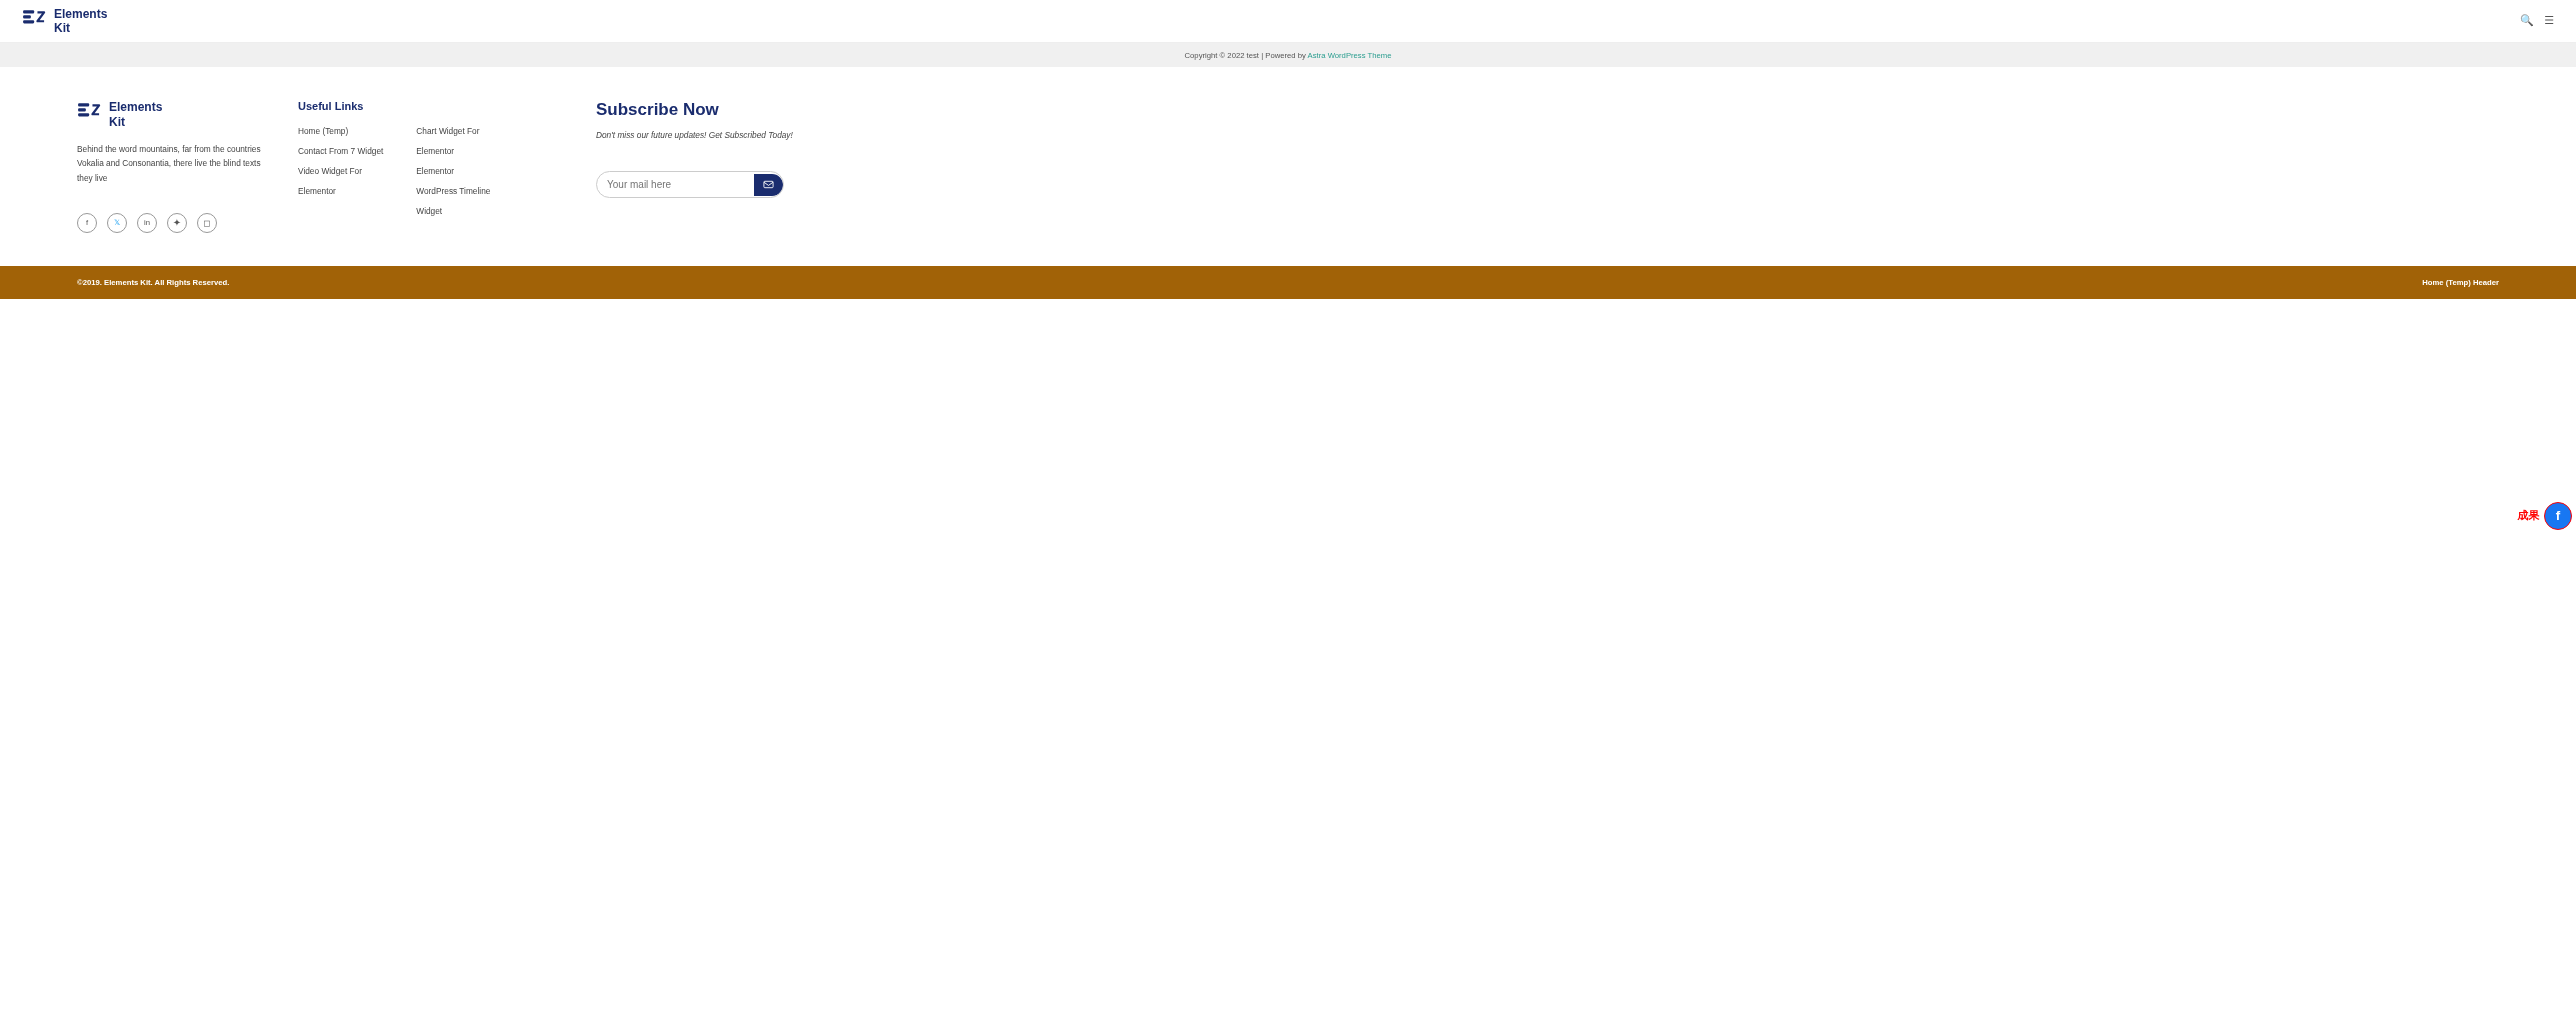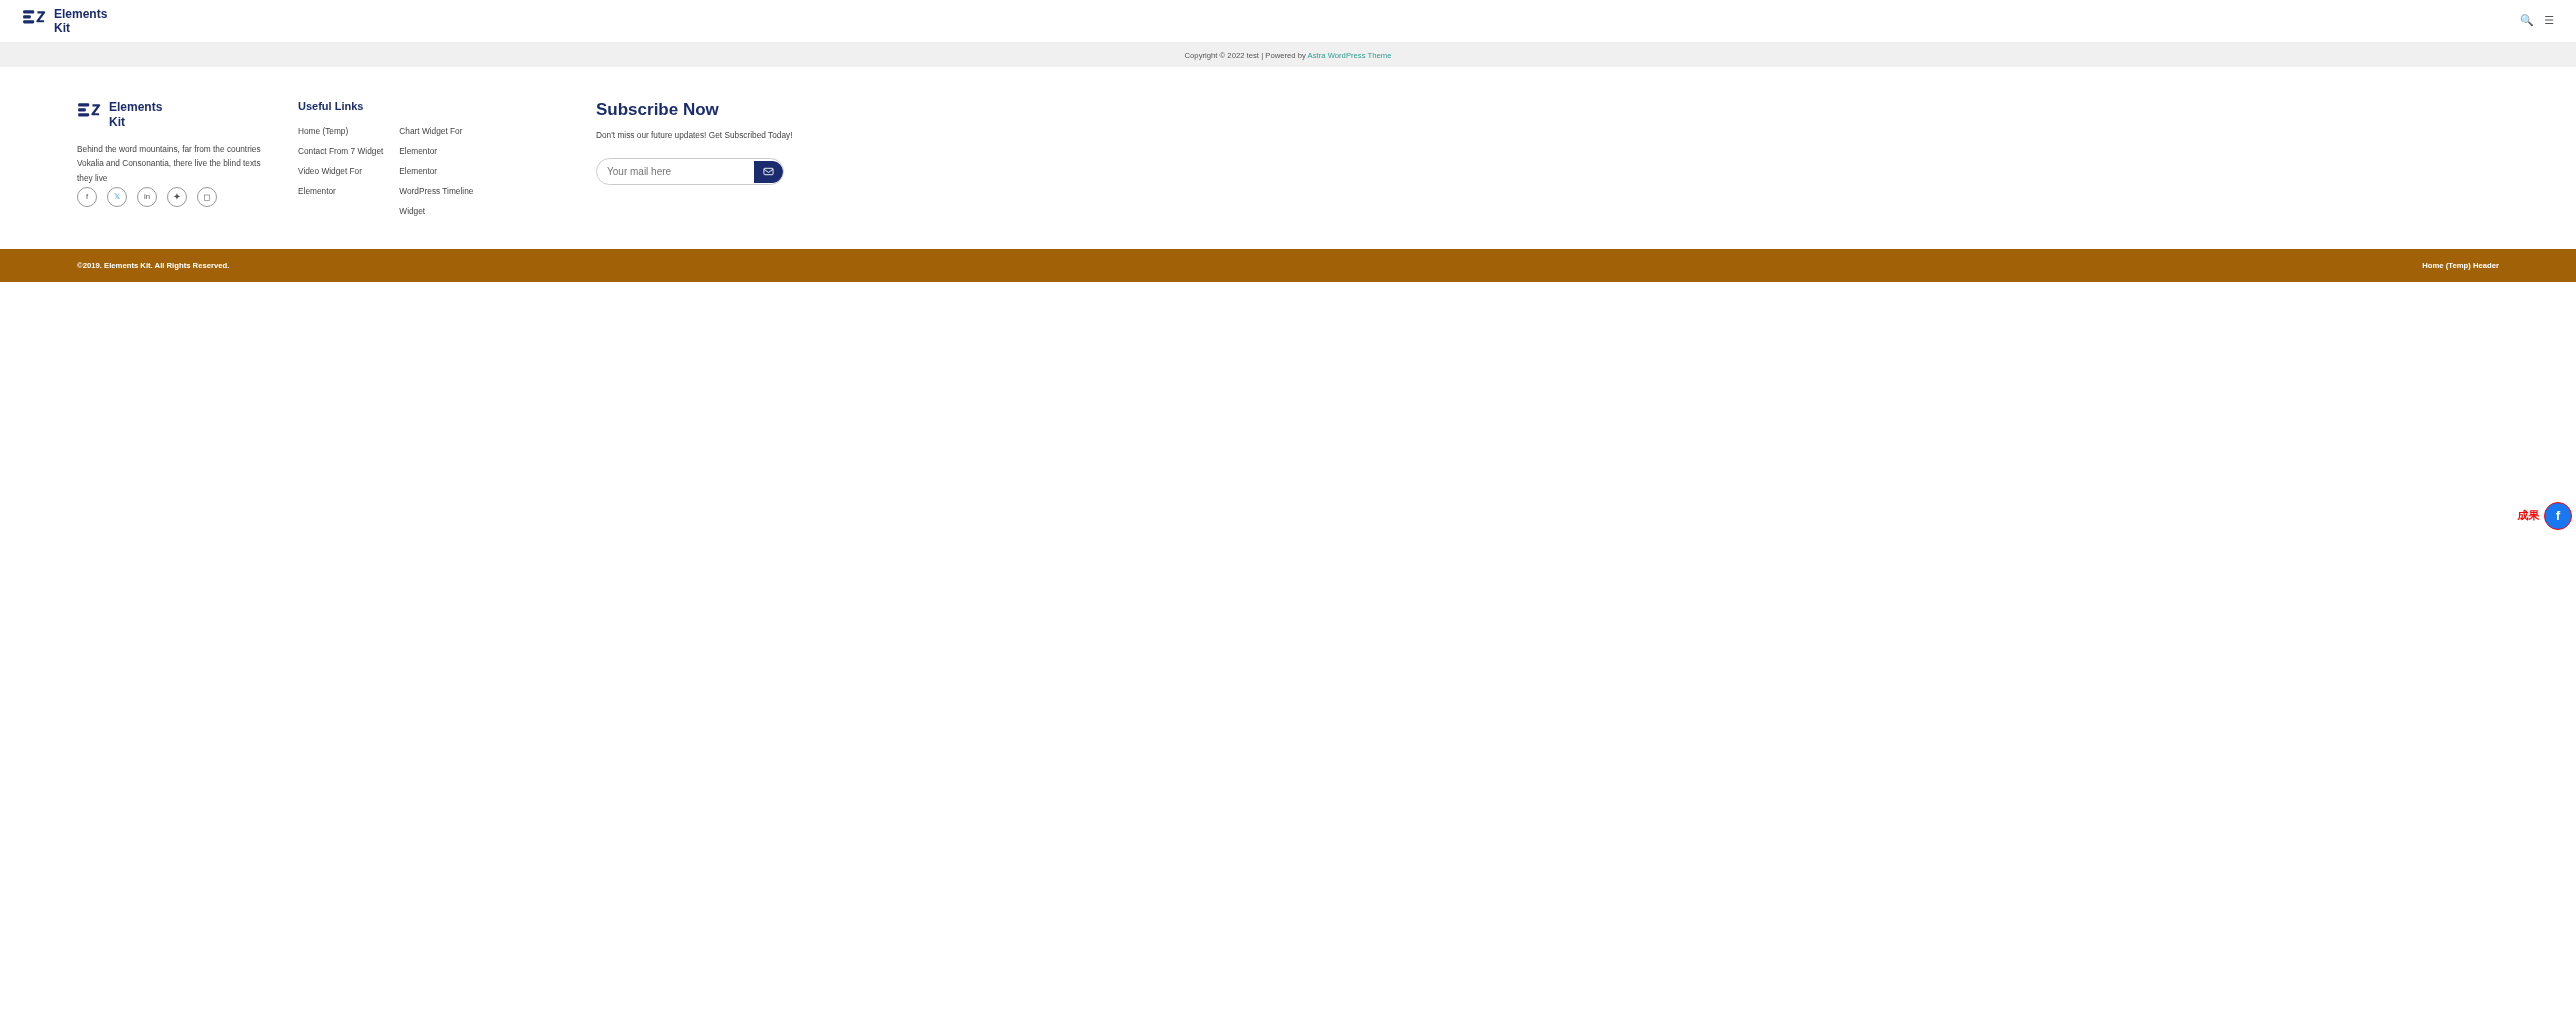--- a/index.html
+++ b/index.html
@@ -75,21 +75,21 @@
     .footer-logo-text {
       font-size: 12px;
       font-weight: bold;
       color: #1a2c6e;
       line-height: 1.2;
     }
     .footer-desc {
       font-size: 8.3px;
       color: #444;
       line-height: 1.7;
-      margin-bottom: 2px;
+      margin-bottom: 28px;
     }
     .social-icons {
       display: flex;
       gap: 10px;
       align-items: center;
     }
     .social-icon {
       width: 20px;
       height: 20px;
       border: 0.8px solid #999;
@@ -107,21 +107,21 @@
       flex: 0 0 265px;
     }
     .useful-links-title {
       font-size: 11px;
       font-weight: bold;
       color: #1a2c6e;
       margin-bottom: 13.2px;
     }
     .links-grid {
       display: flex;
-      gap: 16px;
+      gap: 33px;
     }
     .links-col {
       display: flex;
       flex-direction: column;
       gap: 10px;
     }
     .link-item {
       font-size: 8.3px;
       color: #444;
       cursor: pointer;
@@ -135,21 +135,22 @@
     .subscribe-title {
       font-size: 17px;
       font-weight: bold;
       color: #1a2c6e;
       margin-bottom: 8.8px;
     }
     .subscribe-desc {
       font-size: 8.3px;
       color: #444;
       line-height: 1.6;
-      margin-bottom: 16px;
+      margin-bottom: 29px;
+      font-style: italic;
     }
     .subscribe-form {
       display: flex;
       align-items: center;
       border: 0.8px solid #ccc;
       border-radius: 16.6px;
       overflow: hidden;
       max-width: 188px;
     }
     .subscribe-input {

